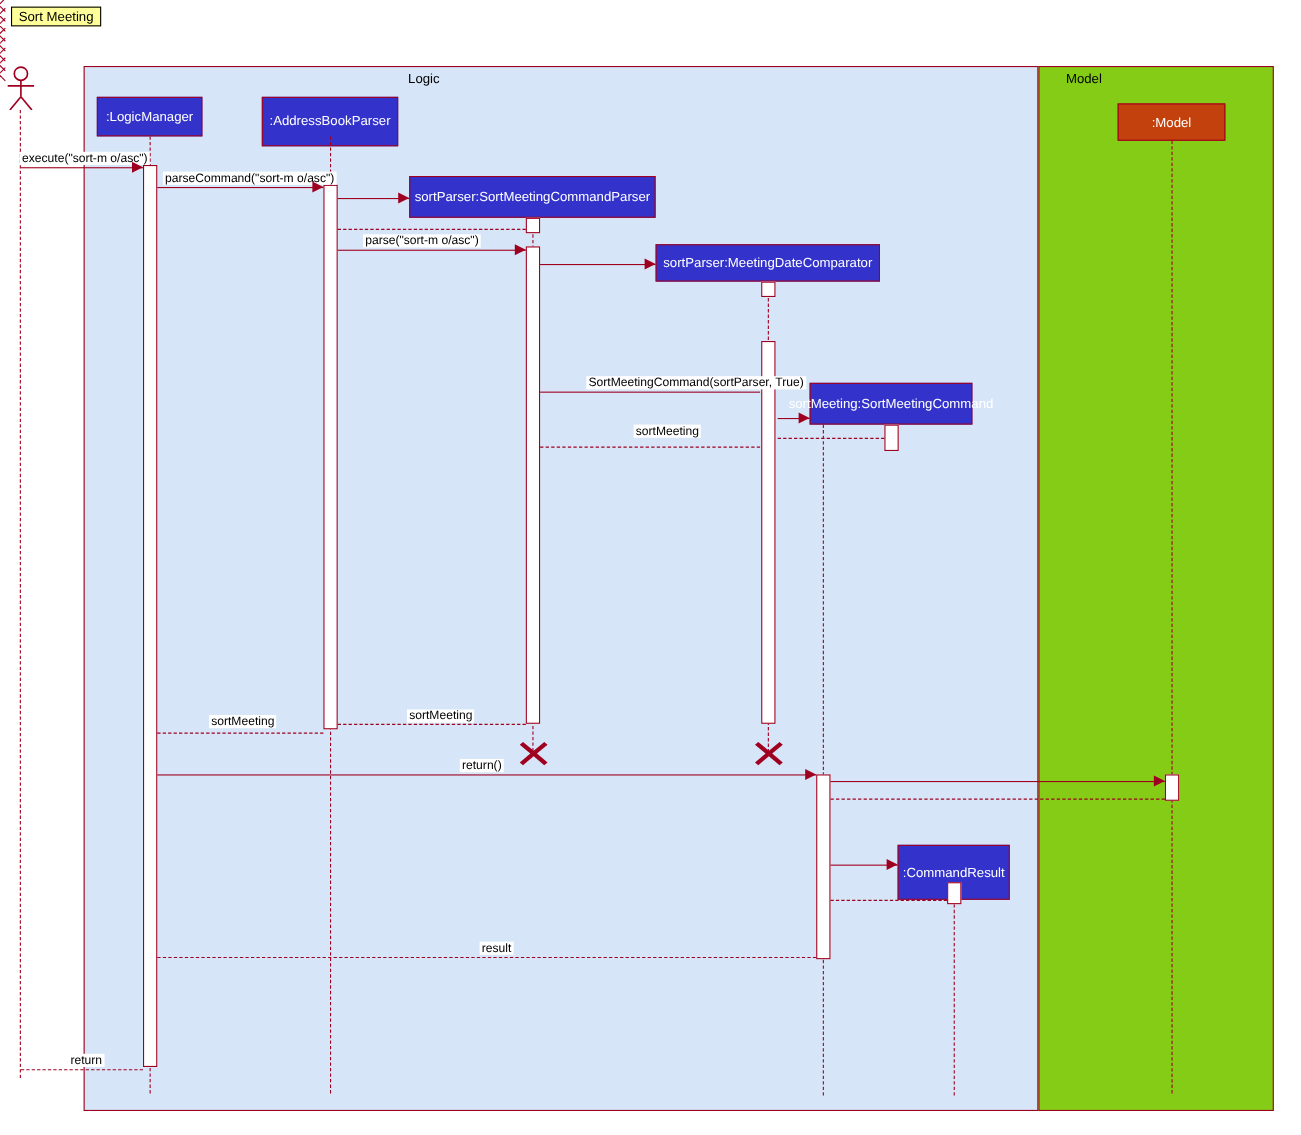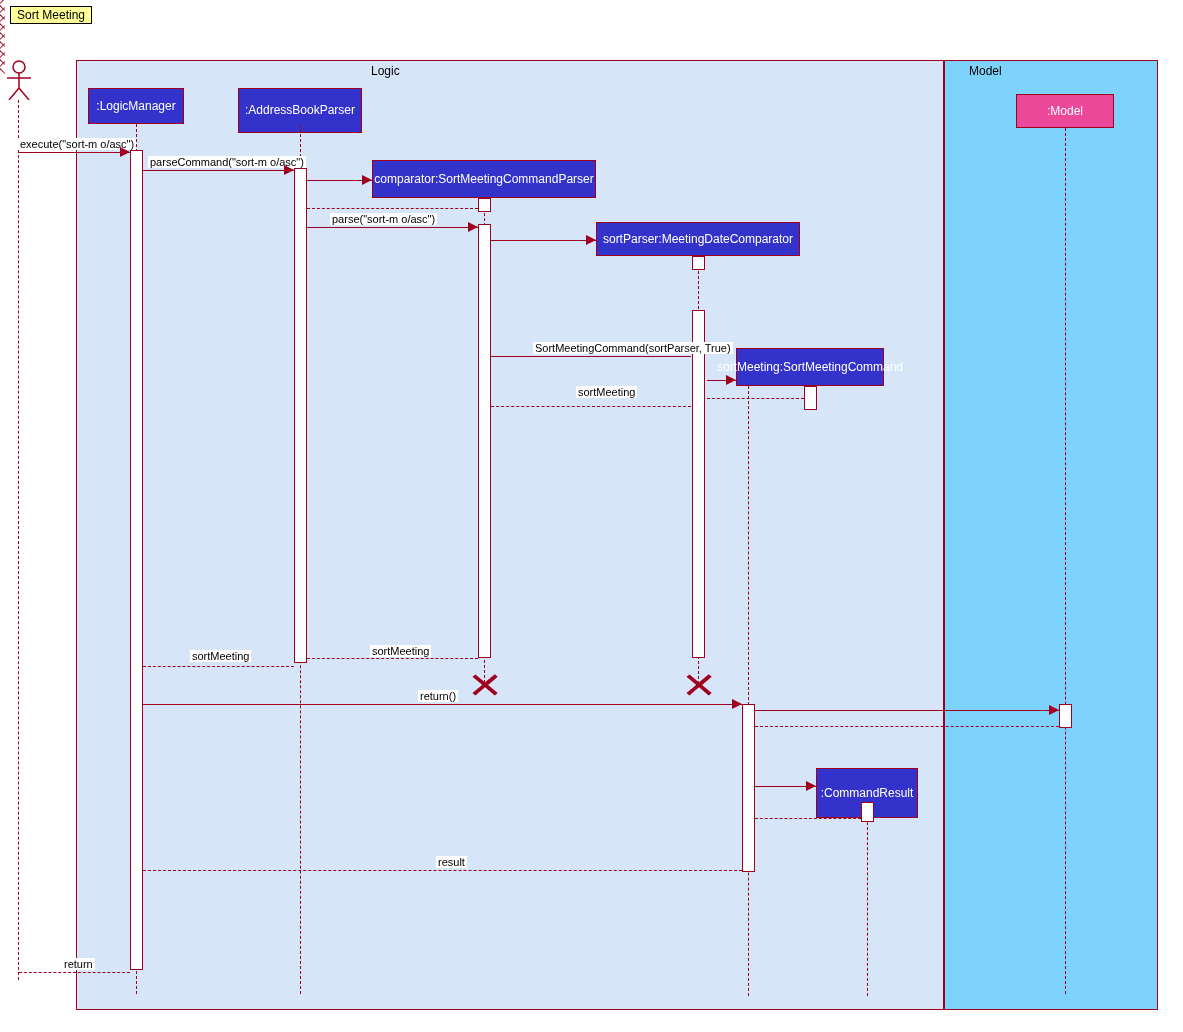--- a/index.html
+++ b/index.html
@@ -30,21 +30,21 @@
     top: 60px;
     width: 868px;
     height: 950px;
     background: #d6e6f8;
   }
   .frame-model {
     left: 944px;
     top: 60px;
     width: 214px;
     height: 950px;
-    background: #7dd3fc;
+    background: #84cc16;
   }
   .frame-label {
     position: absolute;
     top: 3px;
     font-size: 12px;
     padding: 0 4px;
   }
   .participant {
     position: absolute;
     color: white;
@@ -55,21 +55,21 @@
     justify-content: center;
     box-sizing: border-box;
     padding: 4px;
     line-height: 1.2;
   }
   .participant.blue {
     background: #3333cc;
     border: 1.5px solid #a00020;
   }
   .participant.red {
-    background: #ec4899;
+    background: #c2410c;
     border: 1.5px solid #a00020;
   }
   .lifeline {
     position: absolute;
     width: 0;
     border-left: 1.5px dashed #a00020;
   }
   .activation {
     position: absolute;
     width: 13px;
@@ -135,21 +135,21 @@
 <svg class="actor" style="left:5px;top:60px" width="28" height="40" viewBox="0 0 28 40">
   <circle cx="14" cy="7" r="6" fill="none" stroke="#a00020" stroke-width="1.5"></circle>
   <line x1="14" y1="13" x2="14" y2="28" stroke="#a00020" stroke-width="1.5"></line>
   <line x1="2" y1="18" x2="26" y2="18" stroke="#a00020" stroke-width="1.5"></line>
   <line x1="14" y1="28" x2="4" y2="40" stroke="#a00020" stroke-width="1.5"></line>
   <line x1="14" y1="28" x2="24" y2="40" stroke="#a00020" stroke-width="1.5"></line>
 </svg>
 
 <div class="participant blue" style="left:88px;top:88px;width:96px;height:36px">:LogicManager</div>
 <div class="participant blue" style="left:238px;top:88px;width:124px;height:45px">:AddressBookParser</div>
-<div class="participant blue" style="left:372px;top:160px;width:224px;height:38px">comparator:SortMeetingCommandParser</div>
+<div class="participant blue" style="left:372px;top:160px;width:224px;height:38px">sortParser:SortMeetingCommandParser</div>
 <div class="participant blue" style="left:596px;top:222px;width:204px;height:34px">sortParser:MeetingDateComparator</div>
 <div class="participant blue" style="left:736px;top:348px;width:148px;height:38px">sortMeeting:SortMeetingCommand</div>
 <div class="participant blue" style="left:816px;top:768px;width:102px;height:50px">:CommandResult</div>
 <div class="participant red" style="left:1016px;top:94px;width:98px;height:34px">:Model</div>
 
 <div class="lifeline" style="left:18px;top:100px;height:880px"></div>
 <div class="lifeline" style="left:136px;top:124px;height:870px"></div>
 <div class="lifeline" style="left:300px;top:124px;height:870px"></div>
 <div class="lifeline" style="left:484px;top:198px;height:485px"></div>
 <div class="lifeline" style="left:698px;top:256px;height:428px"></div>

